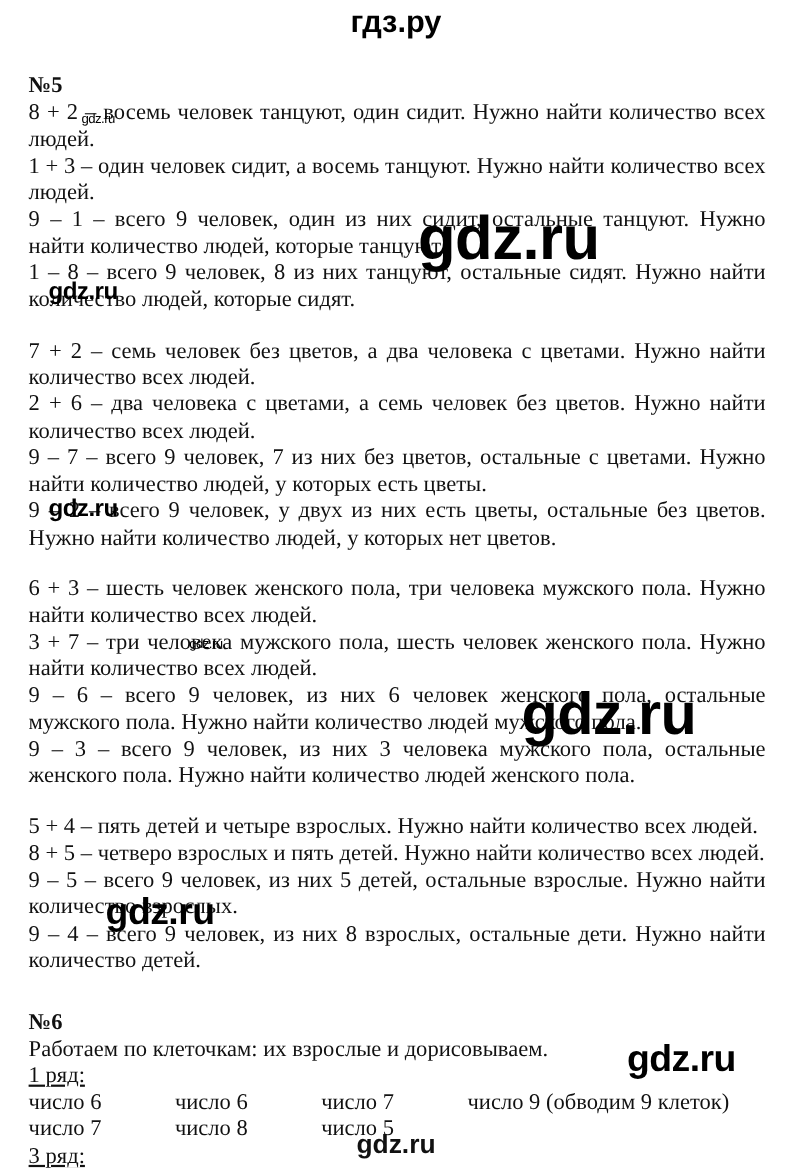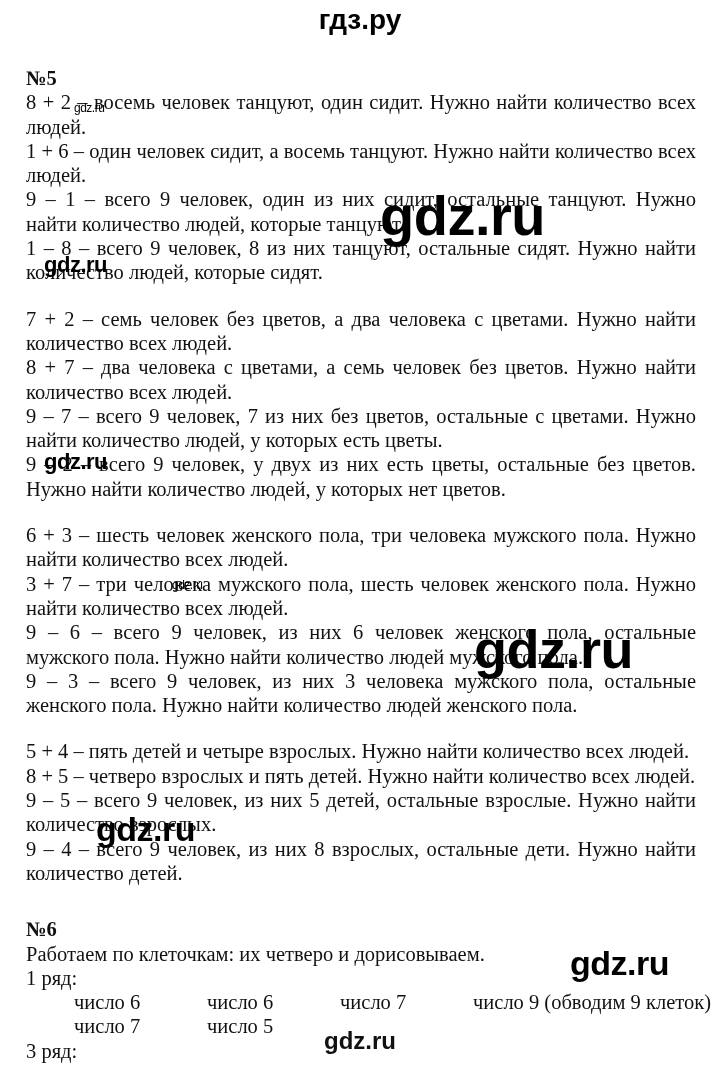--- a/index.html
+++ b/index.html
@@ -5,78 +5,79 @@
     html, body { margin: 0; padding: 0; background: #ffffff; }
     body { width: 720px; height: 1065px; position: relative; overflow: hidden; color: #111; }
     .header { position: absolute; left: 0; top: 4px; width: 720px; text-align: center;
       font-family: "Liberation Sans", sans-serif; font-weight: bold; font-size: 28px; color: #000000; }
     .content { position: absolute; left: 26px; top: 66px; width: 670px;
       font-family: "Liberation Serif", serif; font-size: 20.5px; line-height: 24.3px; }
     .num { font-weight: bold; }
     .p { text-align: justify; text-align-last: left; }
     .gap { height: 22px; }
     .gap-big { height: 32px; }
-    .row-label { }
-    .row { display: flex; margin-left: 48px; }
+    .row-label { text-decoration: underline; }
+    .row { display: flex; }
     .c { width: 133px; flex: none; }
     .c.last { width: auto; }
     .wm { position: absolute; font-family: "Liberation Sans", sans-serif; font-weight: bold; color: #000; letter-spacing: -0.5px; }
     .footer { position: absolute; left: 0; top: 1027px; width: 720px; text-align: center;
       font-family: "Liberation Sans", sans-serif; font-weight: bold; font-size: 24px; }
   </style>
 </head>
 <body>
 
 <div class="header">гдз.ру</div>
 
 <div class="content">
   <div class="num">№5</div>
 
   <div>
     <div class="p">8 + 2 – восемь человек танцуют, один сидит. Нужно найти количество всех людей.</div>
-    <div class="p">1 + 6 – один человек сидит, а восемь танцуют. Нужно найти количество всех людей.</div>
+    <div class="p">1 + 3 – один человек сидит, а восемь танцуют. Нужно найти количество всех людей.</div>
     <div class="p">9 – 1 – всего 9 человек, один из них сидит, остальные танцуют. Нужно найти количество людей, которые танцуют.</div>
     <div class="p">1 – 8 – всего 9 человек, 8 из них танцуют, остальные сидят. Нужно найти количество людей, которые сидят.</div>
   </div>
   <div class="gap"></div>
   <div>
     <div class="p">7 + 2 – семь человек без цветов, а два человека с цветами. Нужно найти количество всех людей.</div>
-    <div class="p">8 + 7 – два человека с цветами, а семь человек без цветов. Нужно найти количество всех людей.</div>
+    <div class="p">2 + 6 – два человека с цветами, а семь человек без цветов. Нужно найти количество всех людей.</div>
     <div class="p">9 – 7 – всего 9 человек, 7 из них без цветов, остальные с цветами. Нужно найти количество людей, у которых есть цветы.</div>
     <div class="p">9 – 2 – всего 9 человек, у двух из них есть цветы, остальные без цветов. Нужно найти количество людей, у которых нет цветов.</div>
   </div>
   <div class="gap"></div>
   <div>
     <div class="p">6 + 3 – шесть человек женского пола, три человека мужского пола. Нужно найти количество всех людей.</div>
     <div class="p">3 + 7 – три человека мужского пола, шесть человек женского пола. Нужно найти количество всех людей.</div>
     <div class="p">9 – 6 – всего 9 человек, из них 6 человек женского пола, остальные мужского пола. Нужно найти количество людей мужского пола.</div>
     <div class="p">9 – 3 – всего 9 человек, из них 3 человека мужского пола, остальные женского пола. Нужно найти количество людей женского пола.</div>
   </div>
   <div class="gap"></div>
   <div>
     <div class="p">5 + 4 – пять детей и четыре взрослых. Нужно найти количество всех людей.</div>
     <div class="p">8 + 5 – четверо взрослых и пять детей. Нужно найти количество всех людей.</div>
     <div class="p">9 – 5 – всего 9 человек, из них 5 детей, остальные взрослые. Нужно найти количество взрослых.</div>
     <div class="p">9 – 4 – всего 9 человек, из них 8 взрослых, остальные дети. Нужно найти количество детей.</div>
   </div>
   <div class="gap-big"></div>
 
   <div class="num">№6</div>
-  <div>Работаем по клеточкам: их четверо и дорисовываем.</div>
+  <div>Работаем по клеточкам: их взрослые и дорисовываем.</div>
 
   <div class="row-label">1 ряд:</div>
   <div class="row">
     <span class="c">число 6</span>
     <span class="c">число 6</span>
     <span class="c">число 7</span>
     <span class="c last">число 9 (обводим 9 клеток)</span>
   </div>
 
   <div class="row">
     <span class="c">число 7</span>
+    <span class="c">число 8</span>
     <span class="c last">число 5</span>
   </div>
 
   <div class="row-label">3 ряд:</div>
 
 </div>
 
 <div class="wm" style="left:74px; top:101px; font-size:12px; font-weight:normal;">gdz.ru</div>
 <div class="wm" style="left:380px; top:183px; font-size:56px;">gdz.ru</div>
 <div class="wm" style="left:44px; top:252px; font-size:22px;">gdz.ru</div>

